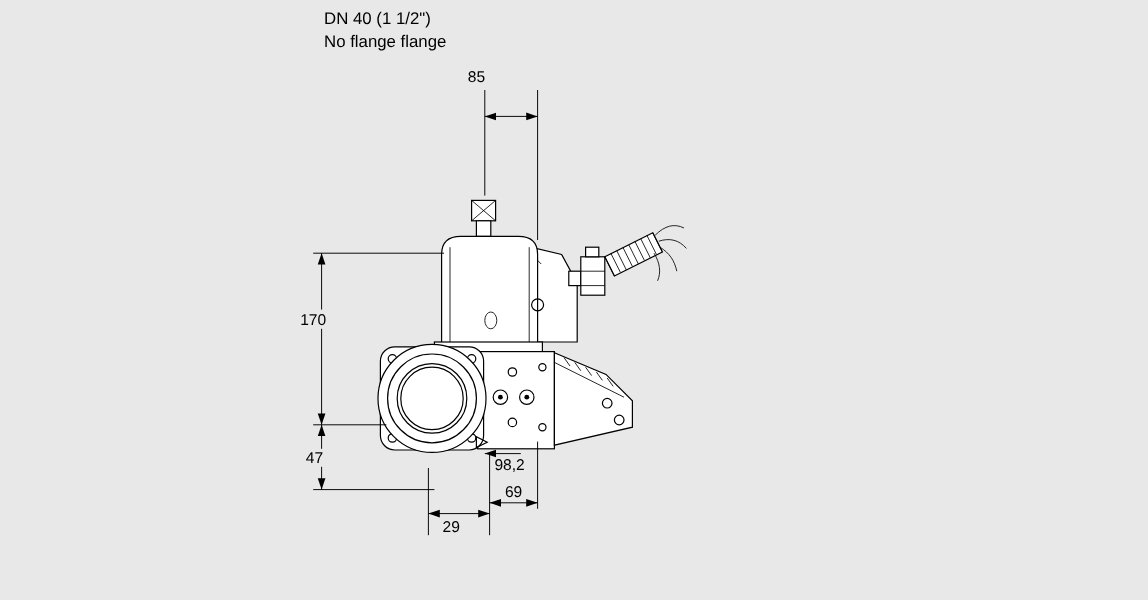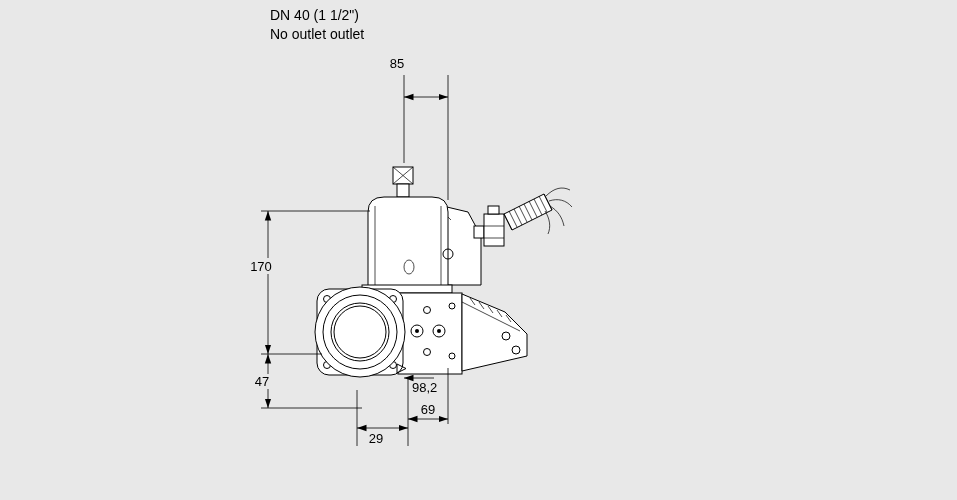--- a/index.html
+++ b/index.html
@@ -43,21 +43,21 @@
   }
   .bgpatch  { fill: #e8e8e8; stroke: none; }
 </style>
 </head>
 <body>
 
 <div class="stage">
 
   <div class="title-block">
     <div>DN 40 (1 1/2")</div>
-    <div>No outlet outlet</div>
+    <div>No flange flange</div>
   </div>
 
   <svg class="drawing" width="957" height="500" viewBox="0 0 957 500">
 
     <defs>
       <marker id="arrow" viewBox="0 0 10 8" refX="9.5" refY="4" markerWidth="10" markerHeight="8" markerUnits="userSpaceOnUse" orient="auto-start-reverse">
         <path d="M0,0.8 L9.5,4 L0,7.2 Z" fill="#000000"></path>
       </marker>
     </defs>
 

